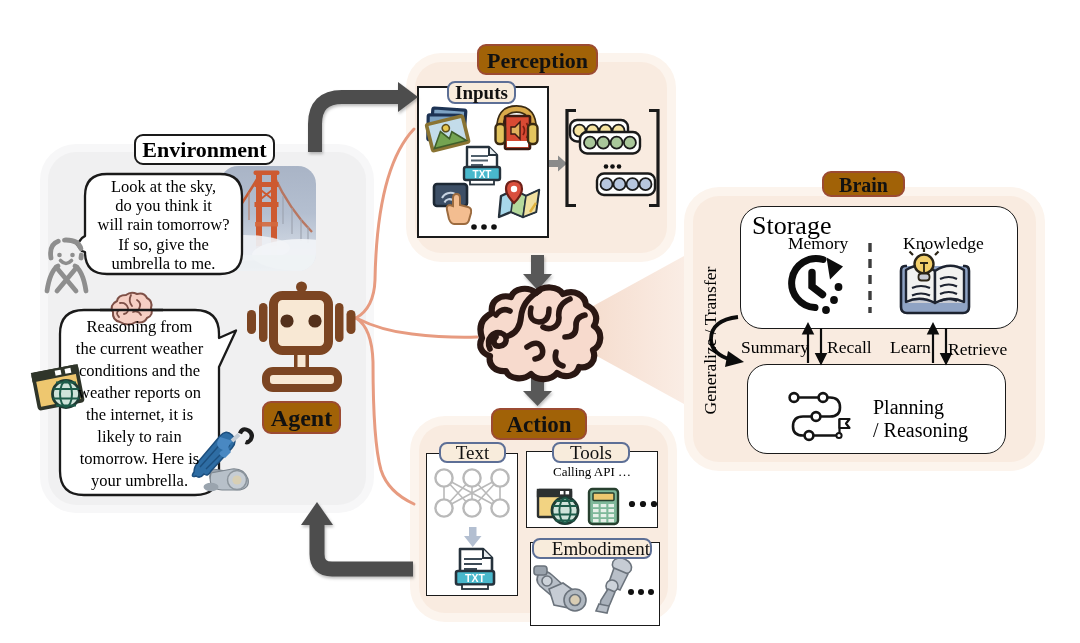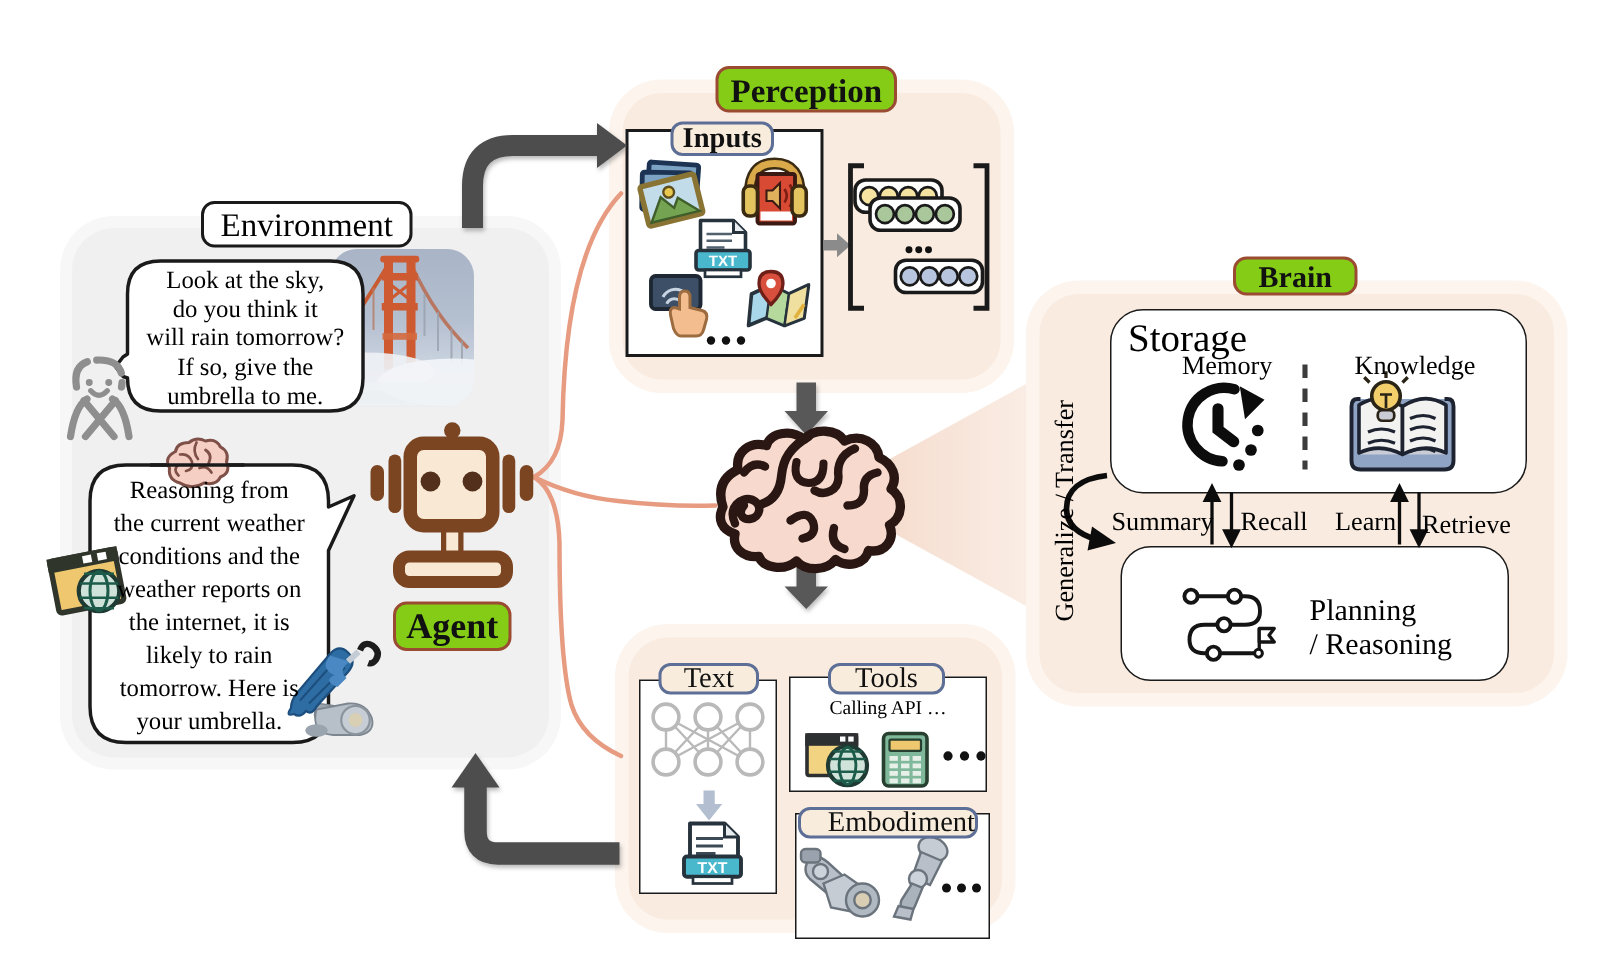--- a/index.html
+++ b/index.html
@@ -1,21 +1,21 @@
 <!DOCTYPE html>
 <html><head>
 <meta charset="utf-8">
 <style>
   html,body{margin:0;padding:0;}
   body{width:1080px;height:643px;background:#ffffff;font-family:"Liberation Serif",serif;overflow:hidden;}
   #c{position:relative;width:1080px;height:643px;}
   .abs{position:absolute;}
   .peach{background:#f9ebe0;border-radius:26px;box-shadow:0 0 0 9px #fcf4ed;}
   .graybox{background:#f0f0f1;border-radius:28px;box-shadow:0 0 0 8px #f7f7f8;}
-  .biglabel{background:#84cc16;border:2.5px solid #9c4b33;border-radius:9px;
+  .biglabel{background:#a16207;border:2.5px solid #9c4b33;border-radius:9px;
     font-weight:bold;text-align:center;color:#111;}
   .sublabel{background:#f8ecdc;border:2px solid #5d6f96;border-radius:8px;
     text-align:center;color:#111;}
   .whitebox{background:#ffffff;border:2px solid #1a1a1a;}
   .t{color:#000;line-height:1.2;}
 </style>
 </head>
 <body>
 <div id="c">
 
@@ -393,22 +393,23 @@
           <circle cx="823" cy="397.5" r="4.4"></circle>
         <circle cx="816" cy="416.5" r="4.4"></circle>
           <circle cx="809" cy="435.5" r="4.4"></circle>
       </g>
       <circle cx="839" cy="435.5" r="2.6" fill="#ffffff" stroke-width="2"></circle>
       <path d="M839.5,433 V419" stroke-width="2.2"></path>
       <path d="M839.5,419 h10 l-3.5,4.5 l3.5,4.5 h-10 Z" fill="#ffffff" stroke-width="2.2" stroke-linejoin="round"></path>
     </g>
   </svg>
 
-  <div class="abs whitebox t" style="left:134px;top:134px;width:137px;height:26px;border-radius:9px;border-width:2.4px;font-weight:normal;font-size:22px;text-align:center;padding-top:1px;">Environment</div>
+  <div class="abs whitebox t" style="left:134px;top:134px;width:137px;height:26px;border-radius:9px;border-width:2.4px;font-weight:bold;font-size:22px;text-align:center;padding-top:1px;">Environment</div>
   <div class="abs biglabel" style="left:477px;top:44px;width:117px;height:25px;font-size:22px;padding-top:2px;">Perception</div>
+  <div class="abs biglabel" style="left:491px;top:408px;width:92px;height:26px;font-size:23px;padding-top:2px;">Action</div>
   <div class="abs biglabel" style="left:822px;top:171px;width:79px;height:21px;font-size:20px;padding-top:1px;">Brain</div>
   <div class="abs biglabel" style="left:262px;top:401px;width:75px;height:27px;font-size:24px;padding-top:2px;">Agent</div>
 
   <div class="abs sublabel" style="left:447px;top:81px;width:65px;height:19px;font-weight:bold;font-size:19px;line-height:19px;">Inputs</div>
   <div class="abs sublabel" style="left:439px;top:442px;width:63px;height:17px;font-size:19px;line-height:17px;">Text</div>
   <div class="abs sublabel" style="left:552px;top:442px;width:74px;height:17px;font-size:19px;line-height:17px;">Tools</div>
   <div class="abs sublabel" style="left:532px;top:538px;width:116px;height:17px;font-size:19px;line-height:17px;text-align:right;">Embodiment</div>
 
   <div class="abs t" style="left:85px;top:176.5px;width:157px;font-size:16.5px;line-height:19.4px;text-align:center;">Look at the sky,<br>do you think it<br>will rain tomorrow?<br>If so, give the<br>umbrella to me.</div>
   <div class="abs t" style="left:62px;top:316px;width:155px;font-size:16.5px;line-height:22px;text-align:center;">Reasoning from<br>the current weather<br>conditions and the<br>weather reports on<br>the internet, it is<br>likely to rain<br>tomorrow. Here is<br>your umbrella.</div>

